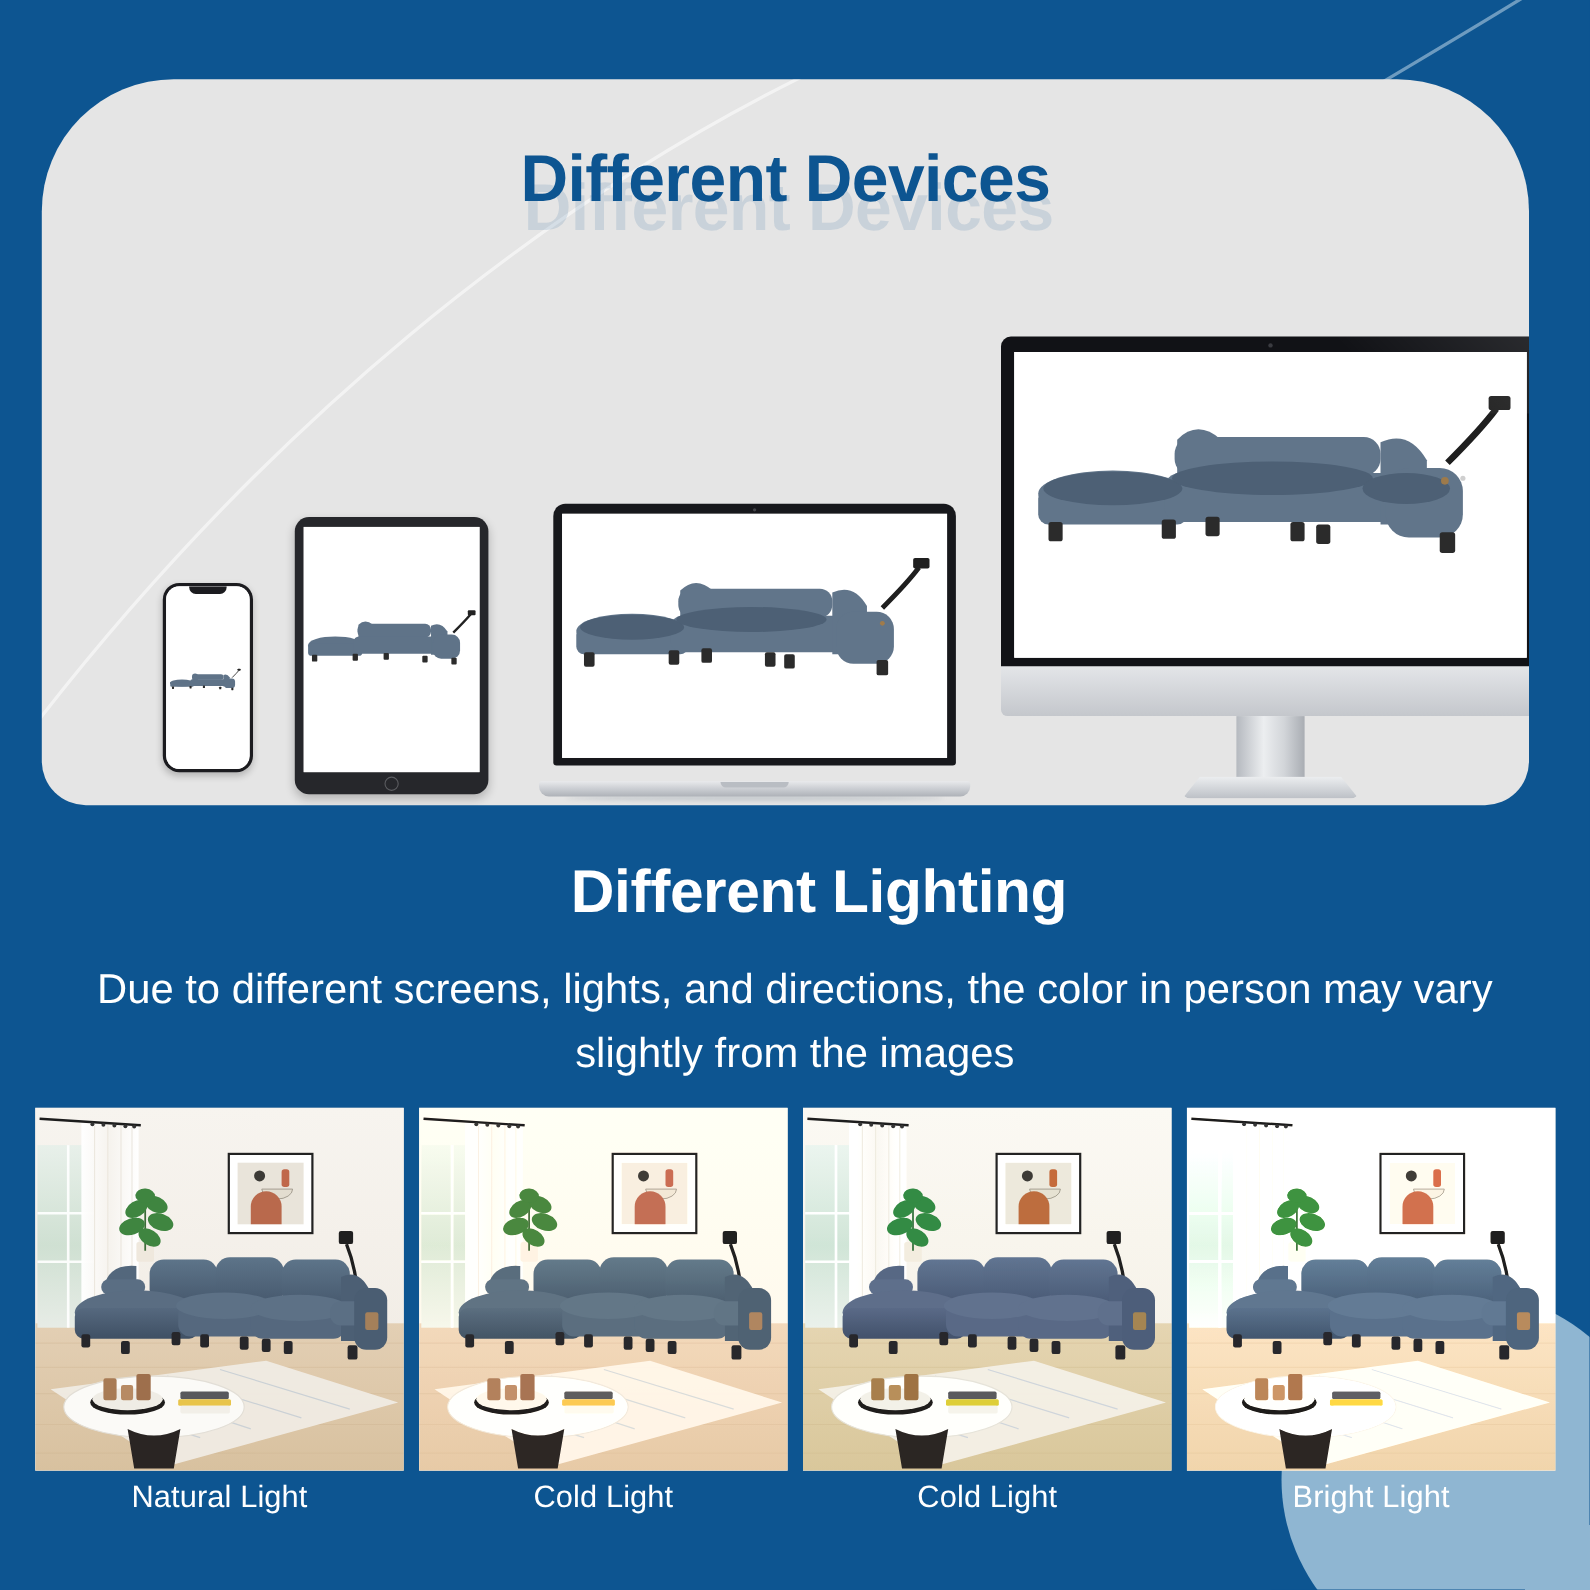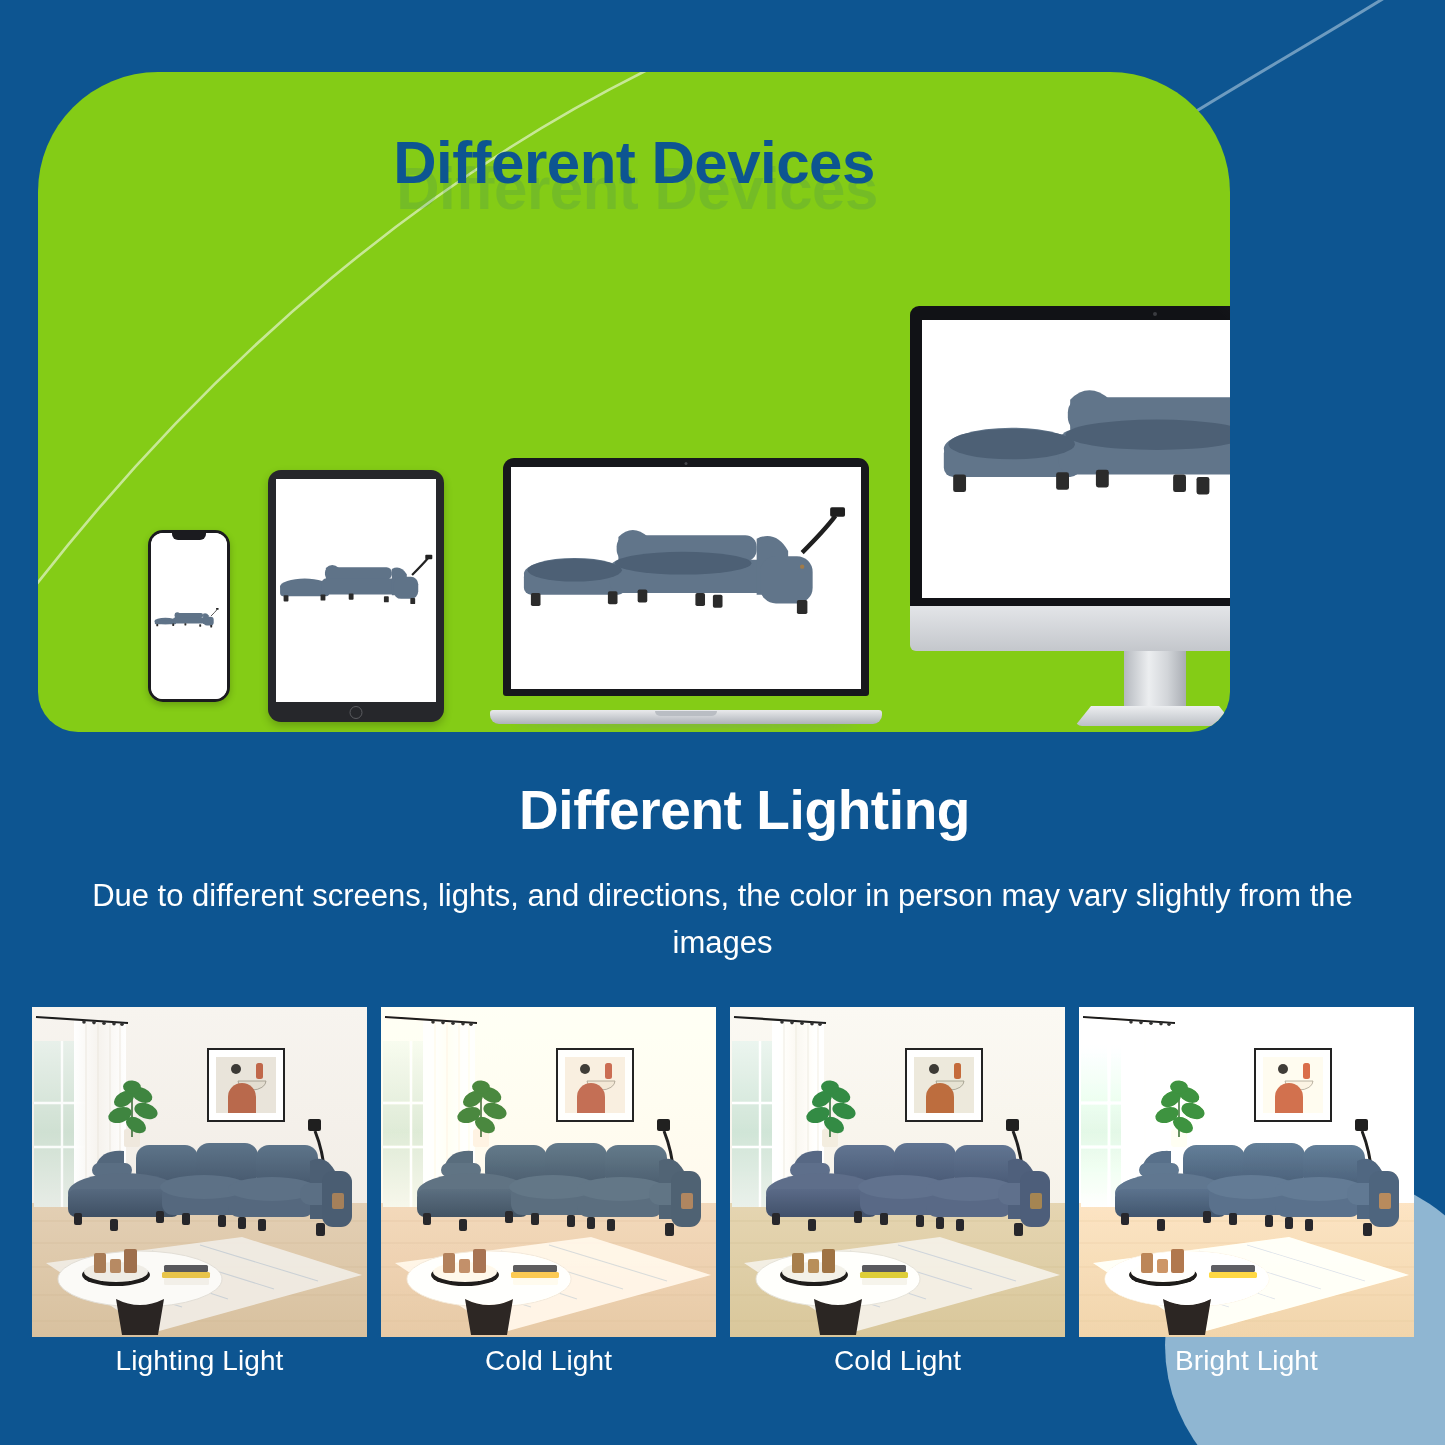--- a/index.html
+++ b/index.html
@@ -18,22 +18,22 @@
     background:#8fb6d2; z-index:1;
   }
   .bg-curve-top {
     position:absolute; left:0; top:0; width:1445px; height:760px;
     z-index:2; pointer-events:none;
   }
 
   
   .devices-panel {
     position:absolute; left:38px; top:72px;
-    width:1192px; height:660px;
-    background:#84cc16;
+    width:1352px; height:660px;
+    background:#e5e5e5;
     border-radius:120px 120px 40px 40px;
     overflow:hidden; z-index:3;
   }
   .panel-curve { position:absolute; inset:0; }
 
   .devices-title {
     position:absolute; left:0; right:0; top:56px;
     text-align:center;
     font-size:60px; font-weight:bold; letter-spacing:-0.5px;
     color:#0d5591;
@@ -139,21 +139,21 @@
 
   
   .lighting-title {
     position:absolute; left:0; right:0; top:778px;
     text-align:center; color:#fff;
     font-size:55px; font-weight:bold; letter-spacing:-0.4px; z-index:4;padding-left:44px;
   }
   .lighting-sub {
     position:absolute; left:60px; right:60px; top:872px;
     text-align:center; color:#ffffff;
-    font-size:31px; line-height:1.52; font-weight:400; z-index:4;
+    font-size:38px; line-height:1.52; font-weight:400; z-index:4;
   }
 
   .photo-grid {
     position:absolute; left:32px; top:1007px;
     width:1382px; height:330px;
     display:flex; gap:14px; z-index:4;
   }
   .photo-card { width:338px; height:330px; position:relative; overflow:hidden; background:#f3efe9; }
 
   .labels-row {
@@ -939,17 +939,17 @@
 
     <rect x="132" y="258" width="44" height="7" rx="1.5" fill="#58585c"></rect>
     <rect x="130" y="265" width="48" height="6" rx="1.5" fill="#e8c44a"></rect>
     <rect x="132" y="271" width="45" height="7" rx="1.5" fill="#f2efe8"></rect>
   </g>
 </svg></div>
 
 </div>
 
 <div class="labels-row">
-  <div class="light-label">Lighting Light</div>
+  <div class="light-label">Natural Light</div>
   <div class="light-label">Cold Light</div>
   <div class="light-label">Cold Light</div>
   <div class="light-label">Bright Light</div>
 </div>
 
 </body></html>

